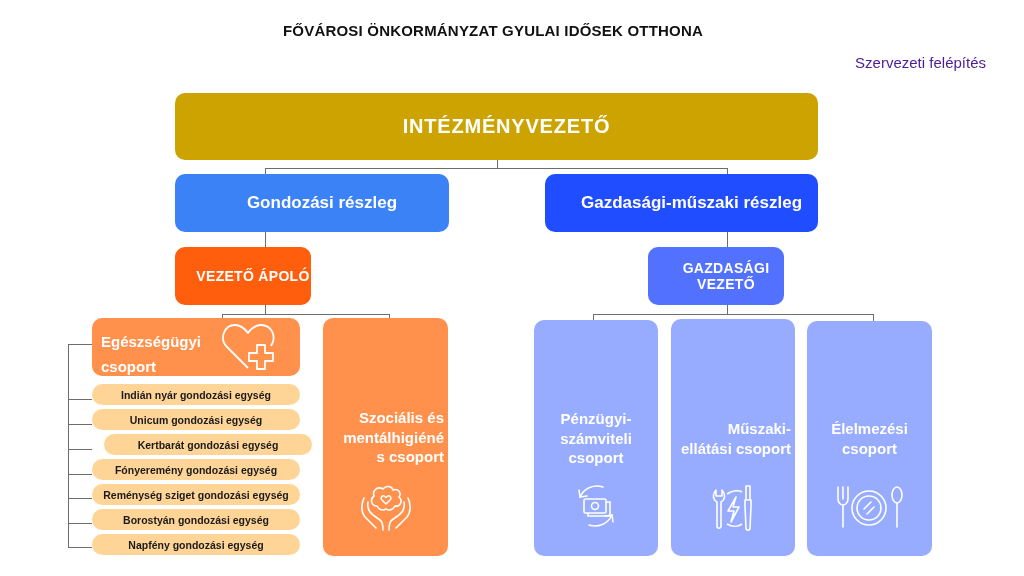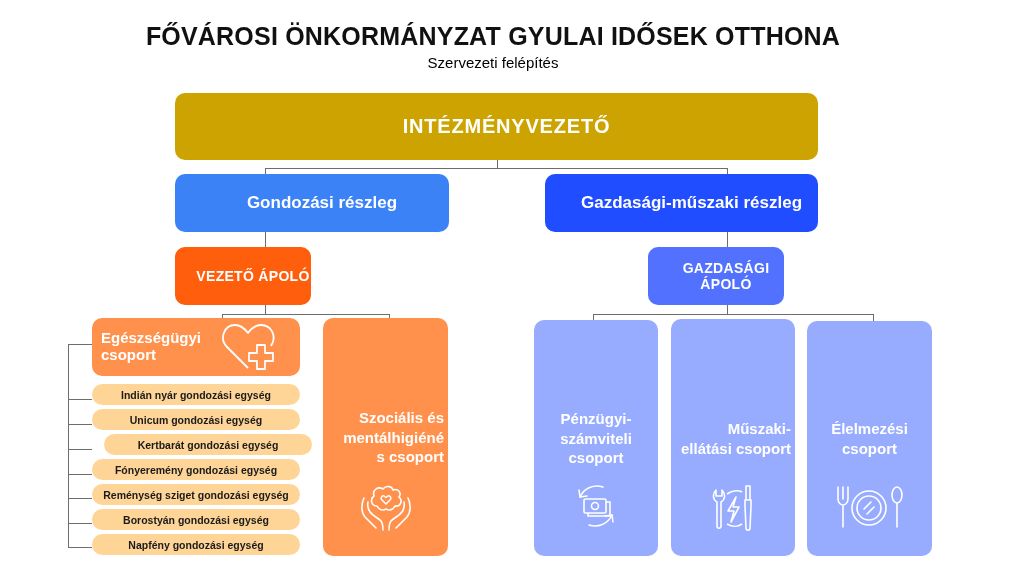--- a/index.html
+++ b/index.html
@@ -1,31 +1,31 @@
 <!DOCTYPE html>
 <html><head>
 <meta charset="utf-8">
 <style>
   * { box-sizing: border-box; margin: 0; padding: 0; }
   body { width: 1024px; height: 576px; background: #ffffff; position: relative; overflow: hidden; font-family: "Liberation Sans", "DejaVu Sans", sans-serif; }
   .abs { position: absolute; }
-  .title { left: 0; width: 986px; top: 22px; text-align: center; font-weight: 700; font-size: 25px; color: #111; letter-spacing: 0.2px; }
-  .subtitle { left: 0; width: 986px; top: 54px; text-align: center; font-size: 15px; color: #000000; }
+  .title { left: 0; width: 986px; top: 22px; text-align: center; font-weight: 700; font-size: 15px; color: #111; letter-spacing: 0.2px; }
+  .subtitle { left: 0; width: 986px; top: 54px; text-align: right; font-size: 15px; color: #4c1d95; }
   .box { position: absolute; border-radius: 10px; color: #fff; font-weight: 700; display: flex; align-items: center; justify-content: center; text-align: center; padding-left: 20px; }
   .line { position: absolute; background: #6d6d6d; }
   .h { height: 1px; }
   .v { width: 1px; }
   .top-box { left: 175px; top: 93px; width: 643px; height: 67px; font-size: 20px; letter-spacing: 0.8px; }
   .dept { top: 174px; height: 58px; font-size: 17px; }
   .lead { top: 247px; width: 136px; height: 58px; font-size: 14px; letter-spacing: 0.3px; }
   .group-tall { top: 318px; height: 238px; display: block; }
   .group-tall .label { position: absolute; left: 0; right: 0; font-size: 15px; line-height: 19.5px; text-align: center; white-space: pre-line; padding: 0 4px; }
   .group-tall .icon { position: absolute; left: 50%; transform: translateX(-50%); }
   .health { left: 92px; top: 318px; width: 208px; height: 58px; display: block; }
-  .health .label { position: absolute; left: 9px; top: 11px; font-size: 15px; line-height: 17px; text-align: left; white-space: pre-line; }
+  .health .label { position: absolute; left: 9px; top: 11px; font-size: 15px; line-height: 25px; text-align: left; white-space: pre-line; }
   .pill { position: absolute; left: 92px; width: 208px; height: 21px; border-radius: 11px; background: #FFD597; color: #1a1a1a; font-size: 10.5px; font-weight: 700; display: flex; align-items: center; justify-content: center; }
 </style>
 </head>
 <body>
 
 <div class="abs title">FŐVÁROSI ÖNKORMÁNYZAT GYULAI IDŐSEK OTTHONA</div>
 <div class="abs subtitle">Szervezeti felépítés</div>
 
 <div class="box top-box" style="background:#CCA300">
   <span>INTÉZMÉNYVEZETŐ</span>
@@ -43,21 +43,21 @@
   <span>Gazdasági-műszaki részleg</span>
 </div>
 
 <div class="line v" style="left:265px; top:232px; height:15px;"></div>
 <div class="line v" style="left:727px; top:232px; height:15px;"></div>
 
 <div class="box lead" style="left:175px; background:#FF5E0C;">
   <span>VEZETŐ ÁPOLÓ</span>
 </div>
 <div class="box lead" style="left:648px; background:#5271FF;">
-  <span>GAZDASÁGI ÁPOLÓ</span>
+  <span>GAZDASÁGI VEZETŐ</span>
 </div>
 
 <div class="line v" style="left:265px; top:305px; height:9px;"></div>
 <div class="line h" style="left:222px; top:314px; width:168px;"></div>
 <div class="line v" style="left:222px; top:314px; height:4px;"></div>
 <div class="line v" style="left:389px; top:314px; height:4px;"></div>
 
 <div class="box health" style="background:#FF914D;">
   <span class="label">Egészségügyi
 csoport</span>

